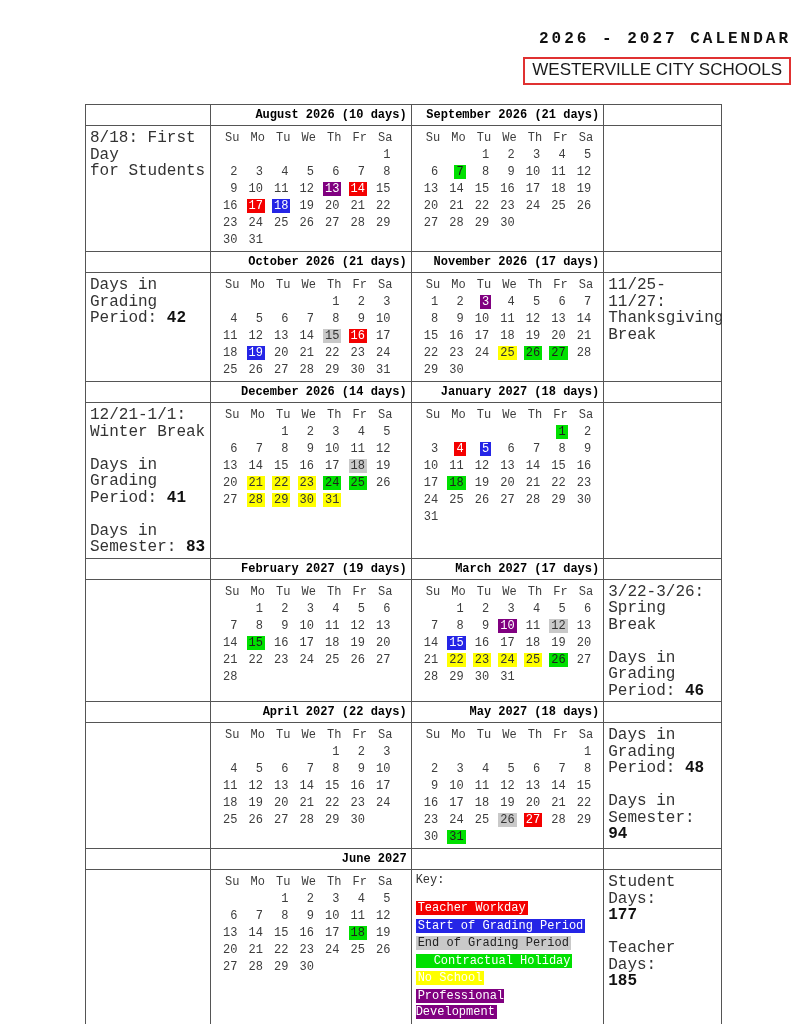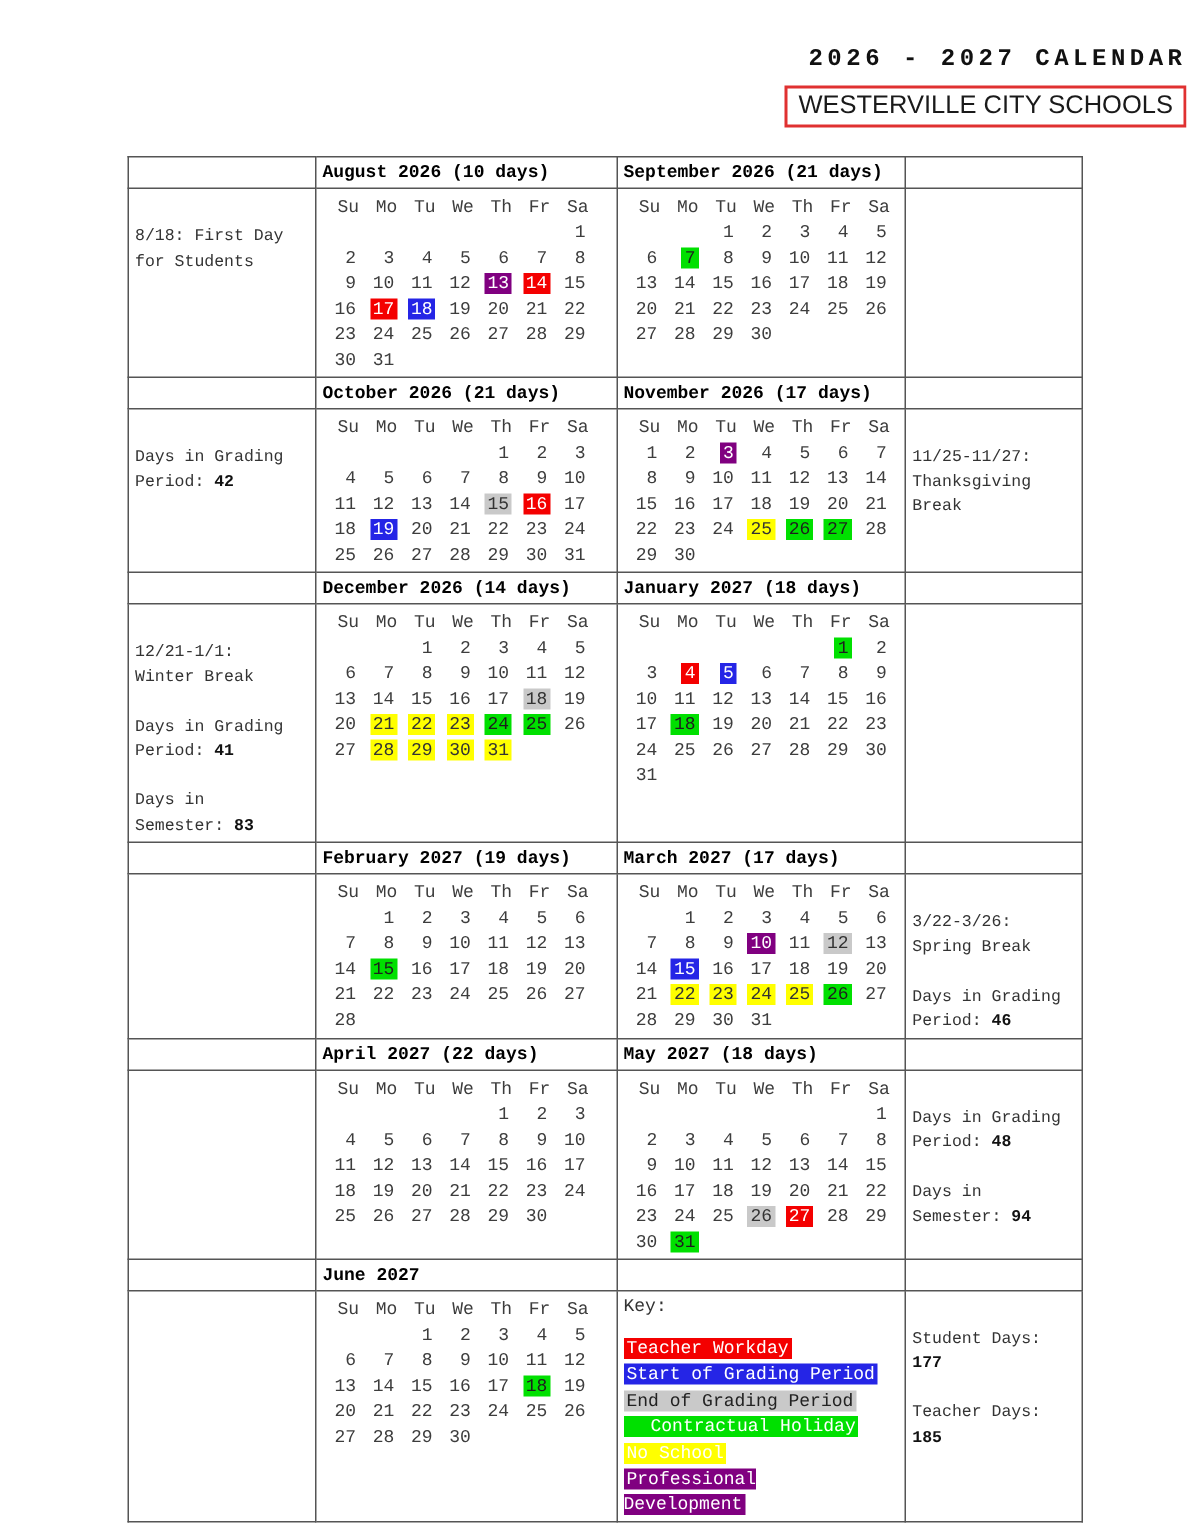--- a/index.html
+++ b/index.html
@@ -26,24 +26,24 @@
   }
   table.cal-table td{
     border:1px solid #555;vertical-align:top;padding:2px 4px;
     font-size:12px;line-height:16px;
   }
   td.c-left{width:120px;}
   td.c-m1{width:192px;}
   td.c-m2{width:184px;}
   td.c-right{width:113px;}
   td.title-cell{
-    text-align:left;font-weight:bold;color:#000;
+    text-align:right;font-weight:bold;color:#000;
     font-size:12.5px;padding:3px 2px;line-height:15px;white-space:nowrap;
   }
-  .note{white-space:pre-line;font-size:11px;line-height:16.5px;color:#333;padding-top:2px;margin-top:20px;}
+  .note{white-space:pre-line;font-size:16px;line-height:16.5px;color:#333;padding-top:2px;}
   .note .b{font-weight:bold;color:#111;}
   .cal{
     display:grid;grid-template-columns:repeat(7,25.5px);
     padding:2px 0 0 4px;
   }
   .cal .dow, .cal .day{
     text-align:right;height:17px;line-height:16px;
     font-size:12px;color:#3d3d3d;padding-right:5px;
   }
   .cal .day span{padding:0 2px;}

